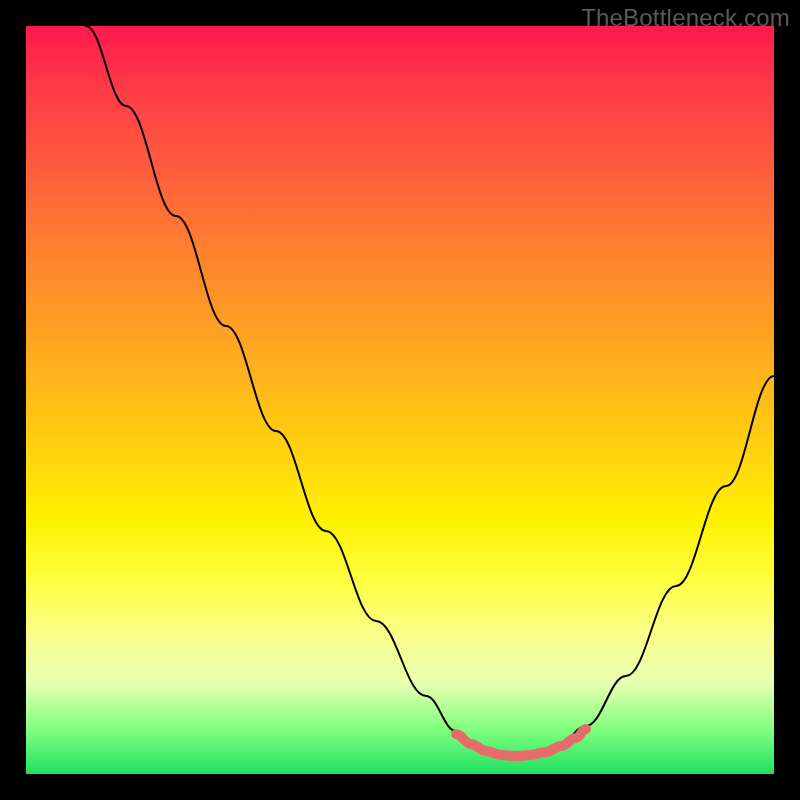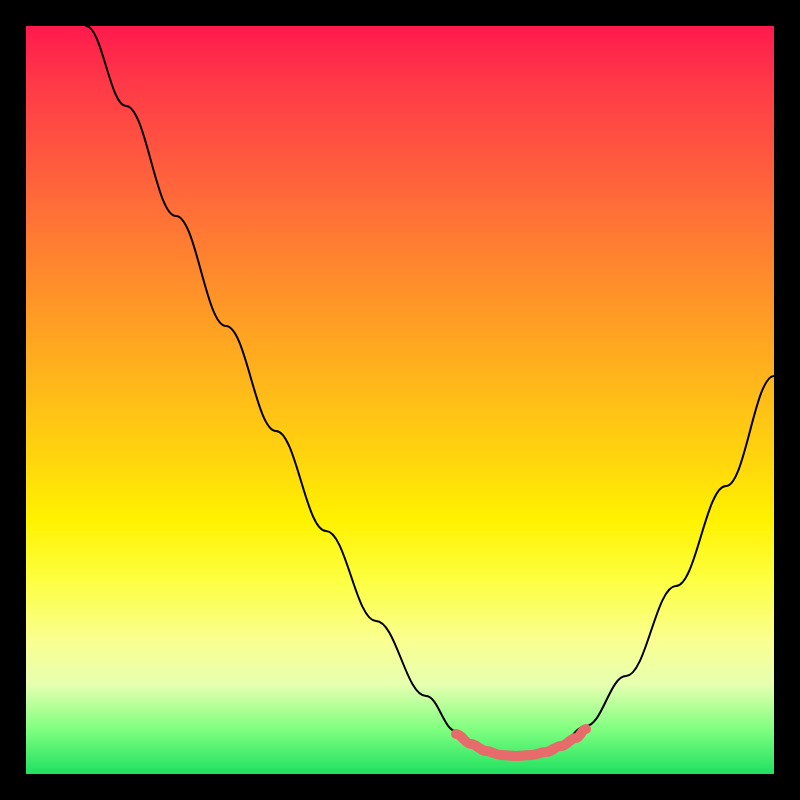--- a/index.html
+++ b/index.html
@@ -64,13 +64,14 @@
 </head>
 <body>
 
 <div class="frame">
   <div class="plot">
     <svg class="curve" viewBox="0 0 748 748" preserveAspectRatio="none">
       <path id="main-curve-path" fill="none" stroke="#000000" stroke-width="2" stroke-linecap="round" stroke-linejoin="round" d="M 60 0 C 76 0, 84 80, 100 80 C 120 80, 130 190, 150 190 C 170 190, 180 300, 200 300 C 220 300, 230 405, 250 405 C 270 405, 280 505, 300 505 C 320 505, 330 595, 350 595 C 370 595, 380 670, 400 670 C 412 670, 418 705, 430 705 C 438 705, 442 720, 450 720 C 458 720, 462 728, 470 728 C 478 728, 482 730, 490 730 C 498 730, 502 728, 510 728 C 518 728, 522 722, 530 722 C 542 722, 548 700, 560 700 C 576 700, 584 650, 600 650 C 620 650, 630 560, 650 560 C 670 560, 680 460, 700 460 C 719.2 460, 728.8 350, 748 350"></path>
       <path id="hl-curve-path" fill="none" stroke="#e86b6b" stroke-width="10" stroke-linecap="round" stroke-linejoin="round" d="M 430 708 C 436 708, 439 718, 445 718 C 451 718, 454 725, 460 725 C 466 725, 469 729, 475 729 C 481 729, 484 730, 490 730 C 496 730, 499 729, 505 729 C 511 729, 514 726, 520 726 C 526 726, 529 720, 535 720 C 541 720, 544 712, 550 712 C 554 712, 556 703, 560 703"></path>
     </svg>
   </div>
+  <div class="watermark">TheBottleneck.com</div>
 </div>
 
 </body></html>

